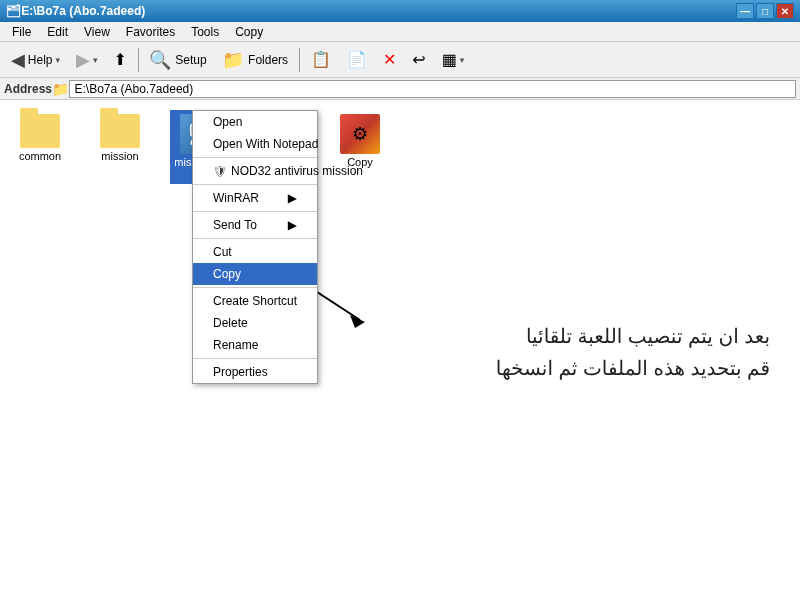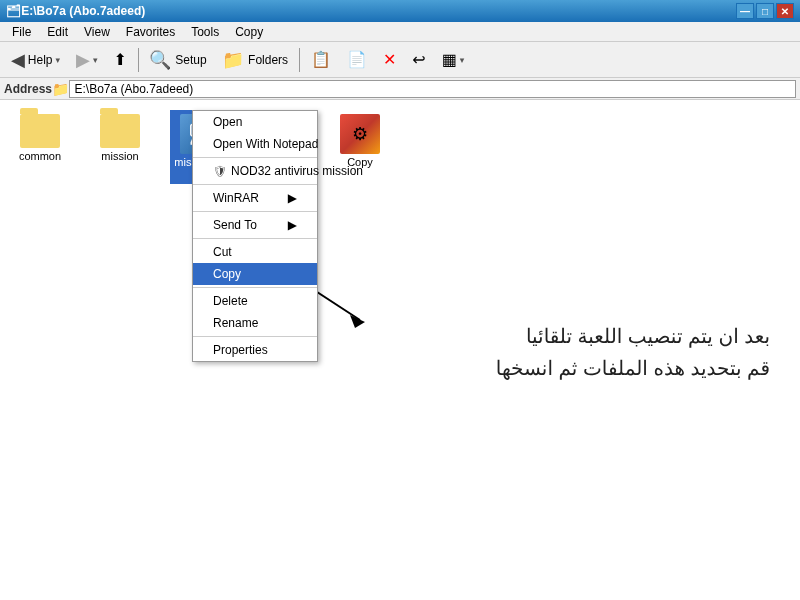--- a/index.html
+++ b/index.html
@@ -328,20 +328,21 @@
       </div>
       <div class="ctx-separator"></div>
       <div class="ctx-item has-arrow">
         <span>Send To</span>
         <span>▶</span>
       </div>
       <div class="ctx-separator"></div>
       <div class="ctx-item">Cut</div>
       <div class="ctx-item highlighted">Copy</div>
       <div class="ctx-separator"></div>
+      <div class="ctx-item">Create Shortcut</div>
       <div class="ctx-item">Delete</div>
       <div class="ctx-item">Rename</div>
       <div class="ctx-separator"></div>
       <div class="ctx-item">Properties</div>
     </div>
 
     <div id="arrow-annotation">
       <svg width="140" height="90" viewBox="0 0 140 90">
         <line x1="5" y1="5" x2="120" y2="80" stroke="black" stroke-width="2"></line>
         <polygon points="110,75 125,82 115,88" fill="black"></polygon>

